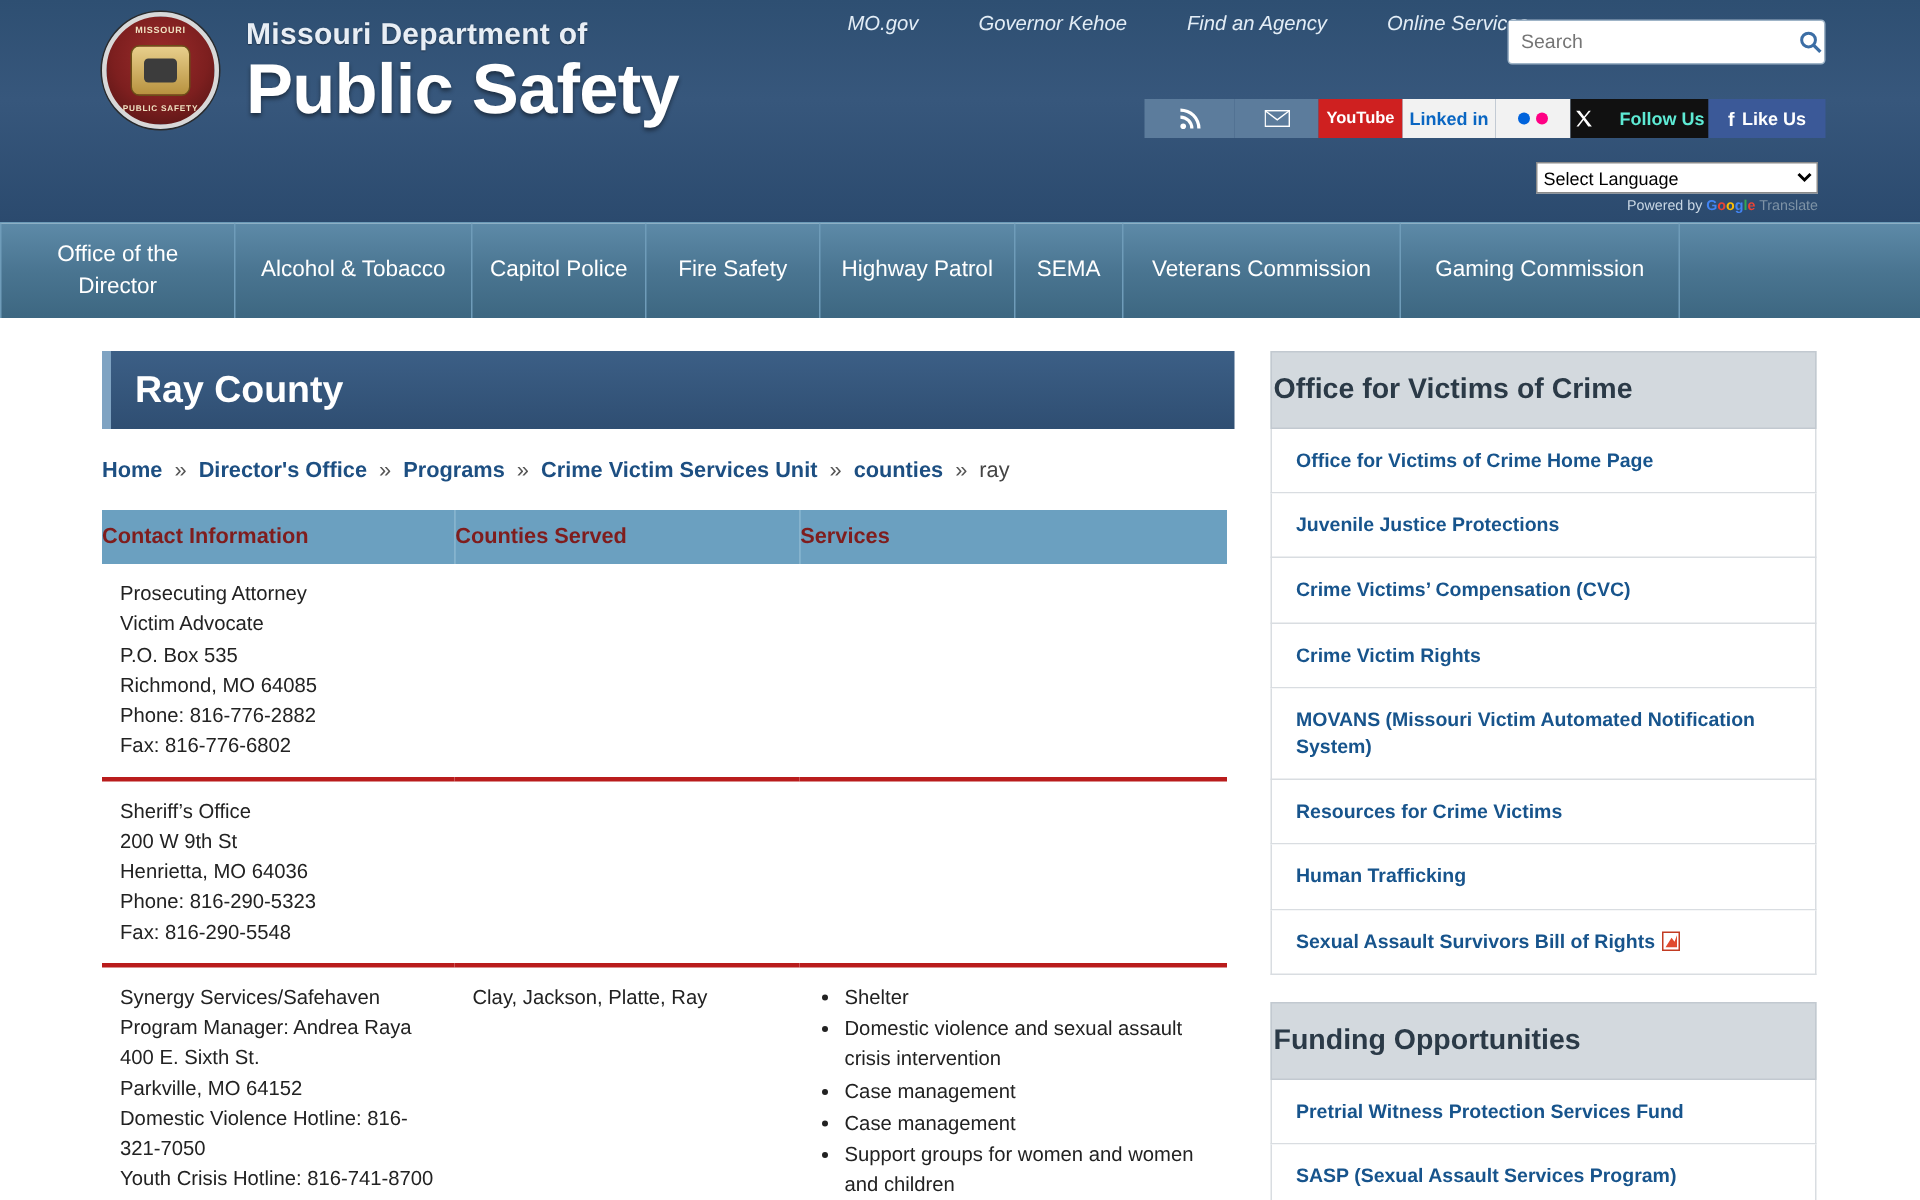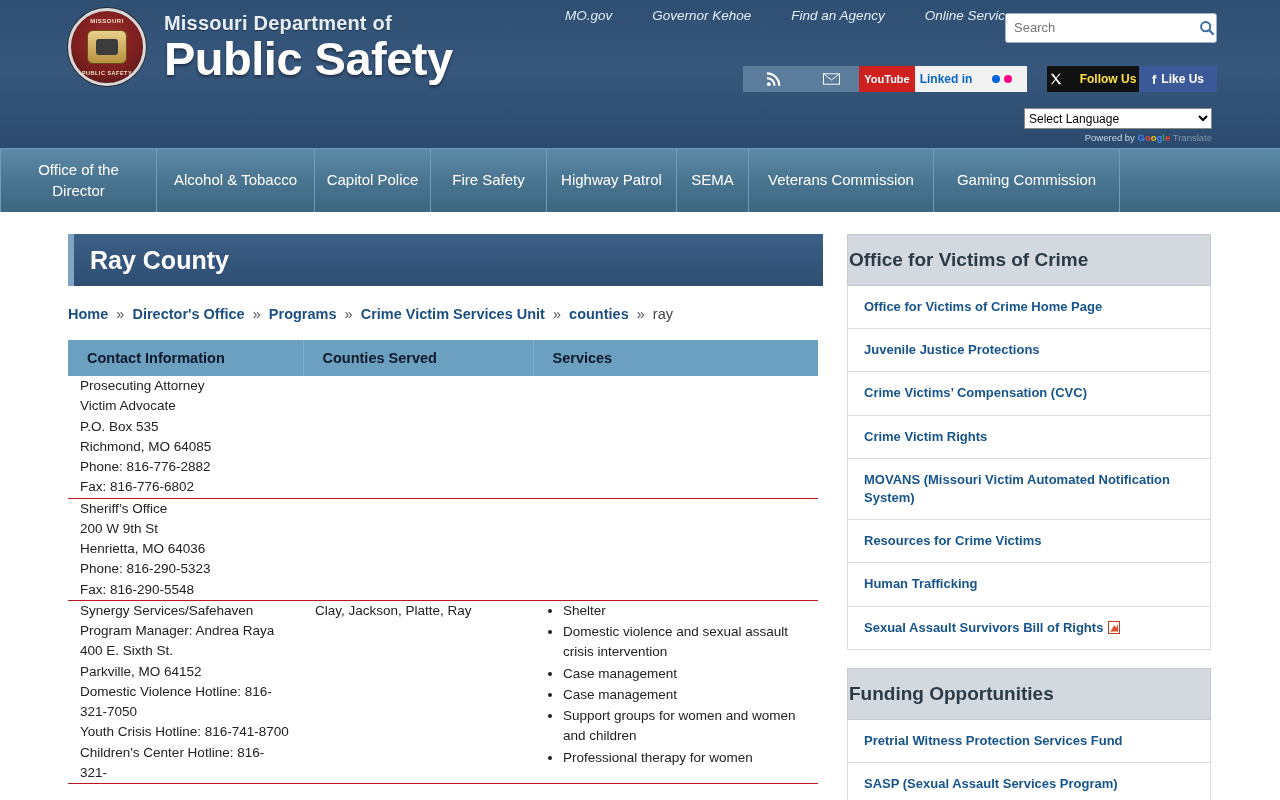--- a/index.html
+++ b/index.html
@@ -112,21 +112,21 @@
   .social > div {
     height: 26px;
     display: flex; align-items: center; justify-content: center;
   }
   .s-rss  { width: 60px; background: #5c7c9c; color: #fff; }
   .s-mail { width: 56px; background: #5c7c9c; color: #fff; }
   .s-yt   { width: 56px; background: #cf2020; color: #fff; font-size: 11px; font-weight: bold; }
   .s-li   { width: 62px; background: #f2f2f2; color: #0a66c2; font-size: 12px; font-weight: bold; }
   .s-flick{ width: 50px; background: #f2f2f2; display:flex; gap:4px; }
   .s-flick i { width: 8px; height: 8px; border-radius: 50%; display:inline-block; }
-  .s-x    { width: 92px; background: #111; color: #fde047; font-size: 12px; font-weight: bold; gap: 18px; margin-left: 20px; }
+  .s-x    { width: 92px; background: #111; color: #5eead4; font-size: 12px; font-weight: bold; gap: 18px; }
   .s-fb   { width: 78px; background: #3b5998; color: #fff; font-size: 12px; font-weight: bold; gap: 5px; }
 
   .lang-wrap {
     position: absolute; right: 68px; top: 108px;
     text-align: right;
   }
   .lang-select {
     width: 188px; height: 21px;
     font-size: 12px;
     font-family: "Liberation Sans", sans-serif;
@@ -192,32 +192,32 @@
   .breadcrumb .current { color: #444; }
 
   table.data {
     width: 750px;
     border-collapse: collapse;
     font-size: 13.5px;
     color: #222;
   }
   table.data thead th {
     background: #6ba0c0;
-    color: #0f172a;
+    color: #7f1d1d;
     text-align: left;
     font-size: 14.5px;
     font-weight: bold;
-    padding: 10px 19px;
+    padding: 10px 0;
     border-right: 1px solid #7fb0cc;
   }
   table.data thead th:last-child { border-right: 0; }
   table.data tbody td {
     vertical-align: top;
-    padding: 0 12px;
-    border-bottom: 1px solid #b91c1c;
+    padding: 10px 12px;
+    border-bottom: 3px solid #b91c1c;
     line-height: 1.5;
   }
   table.data tbody td.col1 { width: 235px; }
   table.data tbody td.col2 { width: 230px; }
   table.data tbody td.col3 { width: 285px; }
   table.data ul { margin: 0; padding-left: 18px; }
   table.data ul li { margin: 0 0 1px 0; }
 
   
   .sidebar { width: 364px; }

